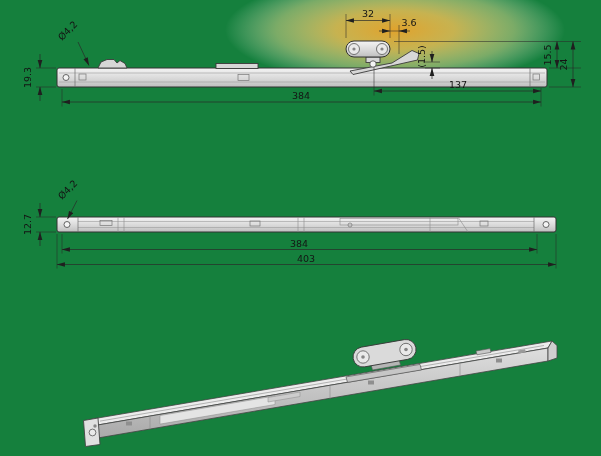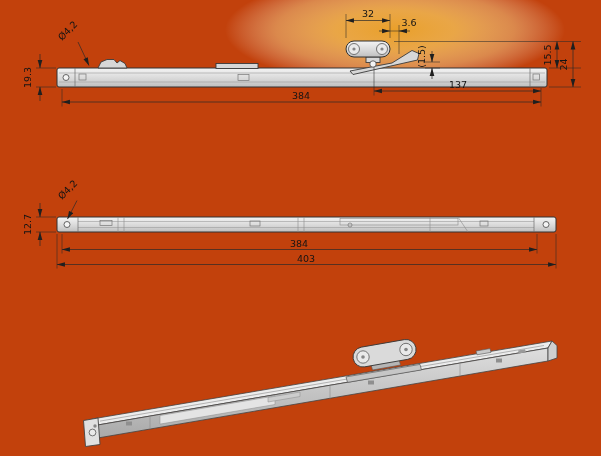--- a/index.html
+++ b/index.html
@@ -1,17 +1,17 @@
 <!DOCTYPE html>
 <html><head>
 <meta charset="utf-8">
 <style>
   html,body { margin:0; padding:0; background:#ffffff; }
   .sheet {
-    position:relative; width:601px; height:456px; background:#c2410c;
+    position:relative; width:601px; height:456px; background:#15803d;
     overflow:hidden; font-family:"DejaVu Sans", sans-serif;
   }
   svg text {
     font-family:"DejaVu Sans", sans-serif;
     font-size:9.5px; fill:#141414;
   }
   .part  { stroke:#333333; stroke-width:1; }
   .part2 { fill:#d7d7d7; stroke:#3a3a3a; stroke-width:.9; }
   .thin  { stroke:#9b9b9b; stroke-width:.6; fill:none; }
   .thin2 { stroke:#6e6e6e; stroke-width:.7; fill:none; }

